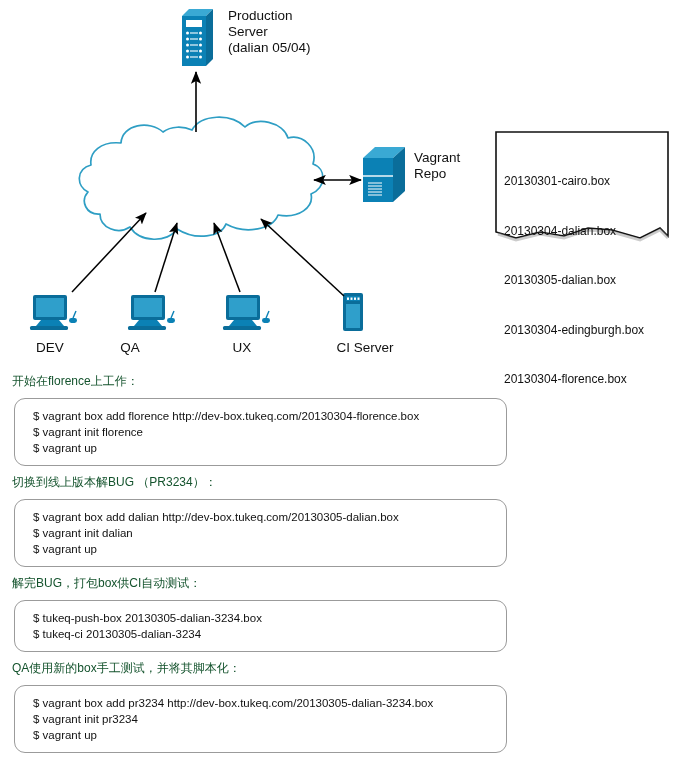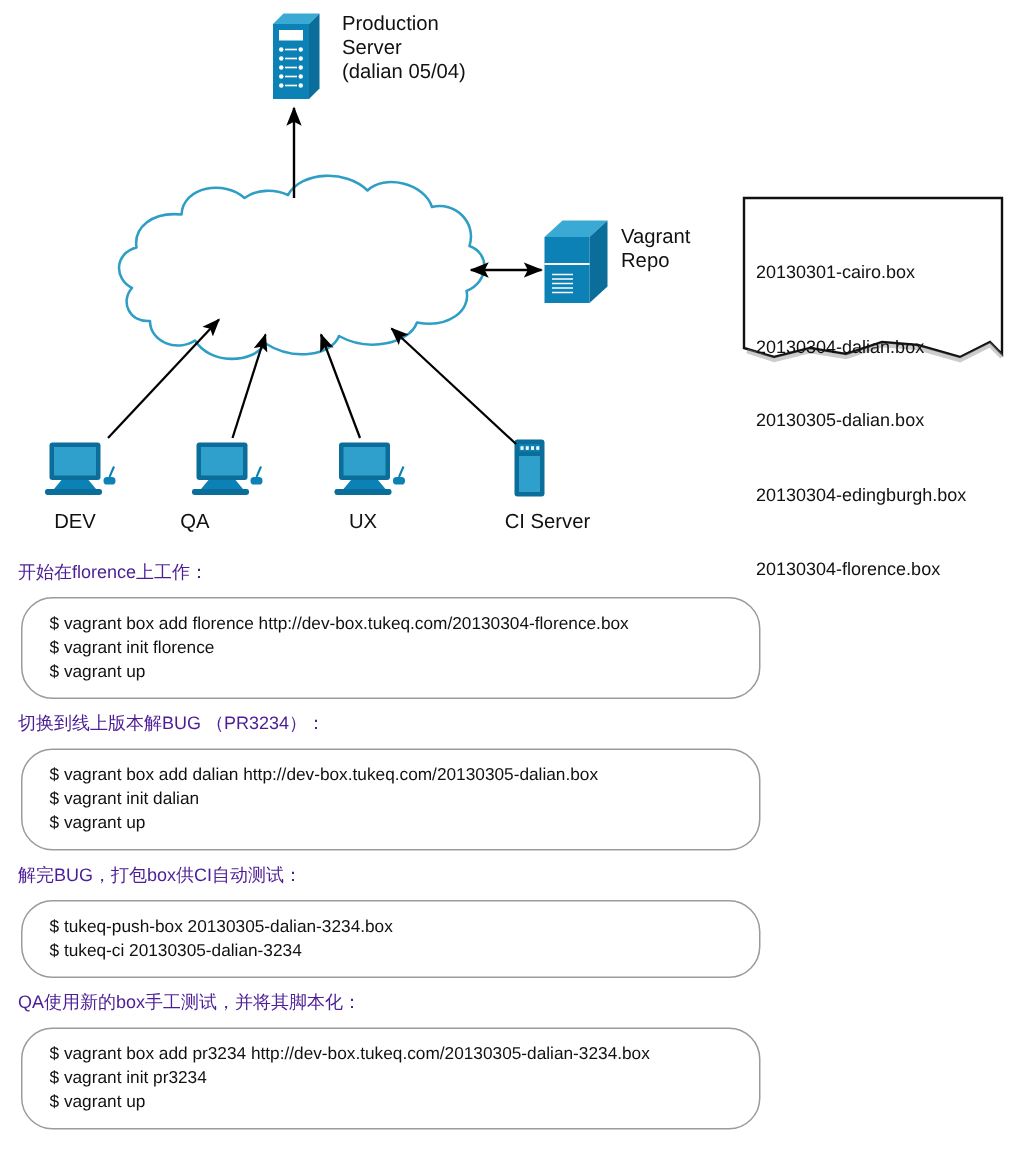--- a/index.html
+++ b/index.html
@@ -68,30 +68,30 @@
   
   #steps {
     position: absolute;
     left: 0;
     top: 365px;
     width: 684px;
   }
   .step { position: relative; }
   .step-caption {
     font-size: 12px;
-    color: #4c1d95;
+    color: #14532d;
     padding: 8px 0 0 12px;
     line-height: 16px;
     white-space: pre;
   }
   .code-box {
     margin: 9px 0 0 14px;
     width: 493px;
     border: 1px solid #9b9b9b;
-    border-radius: 21px;
+    border-radius: 11px;
     box-sizing: border-box;
     padding: 9px 0 9px 18px;
     background: #ffffff;
   }
   .code-line {
     font-size: 11.5px;
     line-height: 16px;
     color: #111111;
     white-space: pre;
   }

